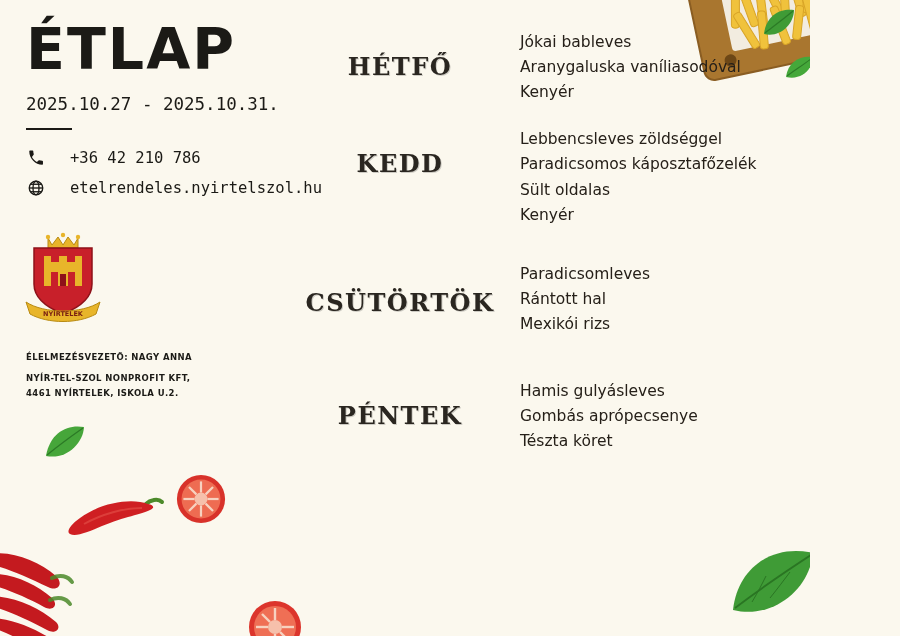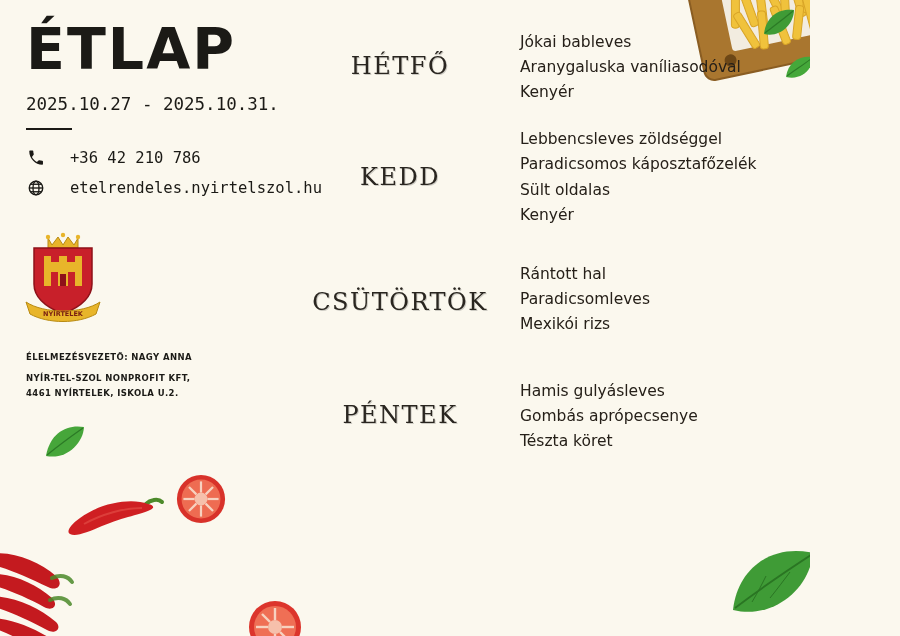--- a/index.html
+++ b/index.html
@@ -96,21 +96,21 @@
   .day-row {
     display: flex;
     align-items: flex-start;
     margin-bottom: 4px;
   }
   .day-name {
     width: 200px;
     flex: 0 0 200px;
     text-align: center;
     font-family: "DejaVu Serif", serif;
-    font-weight: normal;
+    font-weight: bold;
     font-size: 24px;
     letter-spacing: 1.5px;
     color: #2a2620;
     text-shadow: 1px 1px 0 rgba(0,0,0,0.18);
   }
   .dishes {
     flex: 1 1 auto;
     padding-left: 20px;
   }
   .dish {
@@ -118,21 +118,21 @@
     font-size: 15.5px;
     color: #262019;
     line-height: 1.62;
     white-space: nowrap;
   }
 
   
   #row-0 { margin-top: 12px; }
   #row-0 .day-name { margin-top: 22px; }
   #row-1 { margin-top: 22px; }
-  #row-1 .day-name { margin-top: 36px; }
+  #row-1 .day-name { margin-top: 22px; }
   #row-2 { margin-top: 30px; }
   #row-2 .day-name { margin-top: 16px; }
   #row-3 { margin-top: 34px; }
   #row-3 .day-name { margin-top: 26px; }
   #row-4 { margin-top: 42px; }
   #row-4 .day-name { margin-top: 22px; }
 
   
   .deco { position: absolute; pointer-events: none; }
 
@@ -376,22 +376,22 @@
         <div class="dish">Paradicsomos káposztafőzelék</div>
         <div class="dish">Sült oldalas</div>
         <div class="dish">Kenyér</div>
       </div>
     </div>
 
 
     <div class="day-row" id="row-3">
       <div class="day-name">CSÜTÖRTÖK</div>
       <div class="dishes">
+        <div class="dish">Paradicsomleves</div>
         <div class="dish">Rántott hal</div>
-        <div class="dish">Paradicsomleves</div>
         <div class="dish">Mexikói rizs</div>
       </div>
     </div>
 
     <div class="day-row" id="row-4">
       <div class="day-name">PÉNTEK</div>
       <div class="dishes">
         <div class="dish">Hamis gulyásleves</div>
         <div class="dish">Gombás aprópecsenye</div>
         <div class="dish">Tészta köret</div>

